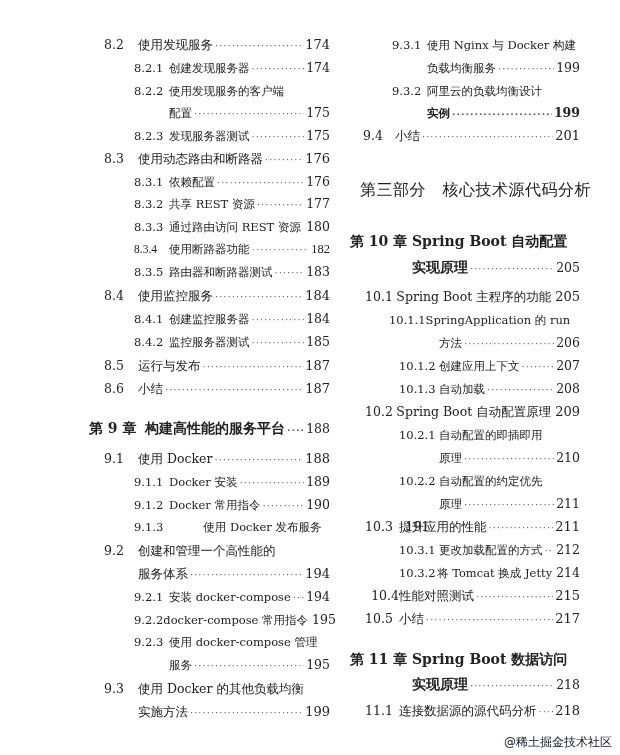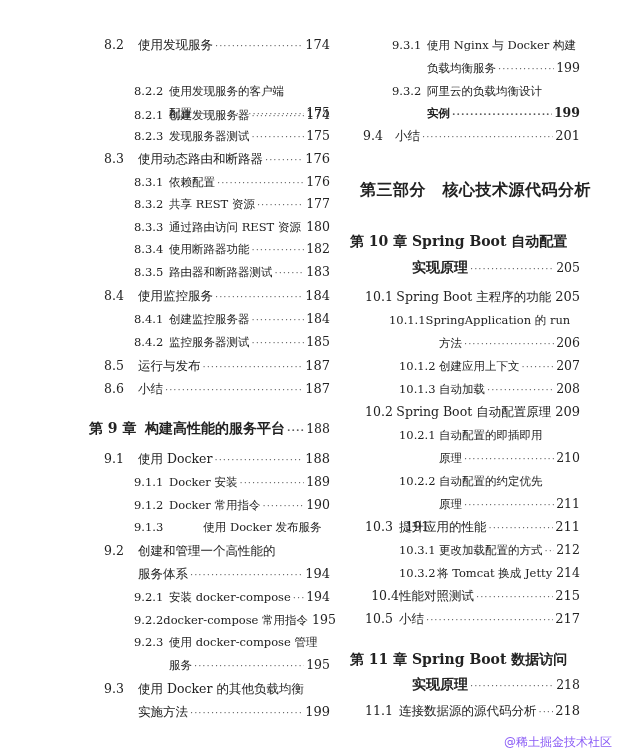--- a/index.html
+++ b/index.html
@@ -13,35 +13,35 @@
     .row { position: absolute; display: flex; align-items: baseline; font-size: 12.5px; line-height: 18px; white-space: nowrap; }
     .row .num { display: inline-block; }
     .row .title { display: inline-block; }
     .row .dots { flex: 1; overflow: hidden; color: #555; letter-spacing: 1px; margin: 0 2px; font-size: 10px; }
     .row .dots::before { content: "································································································"; }
     .row .page { display: inline-block; font-size: 13px; }
     .sub { font-size: 11.5px; }
     .sub .page { font-size: 12.5px; }
     .chap { font-weight: bold; font-size: 14px; }
     .chap .page { font-weight: normal; font-size: 12.5px; }
-    .part { position: absolute; font-size: 16px; font-weight: bold; font-family: "DejaVu Sans", "Liberation Sans", sans-serif; letter-spacing: 0.5px; }
-    .watermark { position: absolute; right: 8px; bottom: 4px; font-size: 12px; color: #8b5cf6; font-family: "DejaVu Sans", "Liberation Sans", sans-serif; }
+    .part { position: absolute; font-size: 16px; font-weight: normal; font-family: "DejaVu Sans", "Liberation Sans", sans-serif; letter-spacing: 0.5px; }
+    .watermark { position: absolute; right: 8px; bottom: 4px; font-size: 12px; color: #0f172a; font-family: "DejaVu Sans", "Liberation Sans", sans-serif; }
   </style>
 </head>
 <body>
 
 <div class="col col-left">
 
   <div class="row" style="top:36px;left:104px;width:226px;">
     <span class="num" style="width:34px">8.2</span>
     <span class="title">使用发现服务</span>
     <span class="dots"></span>
     <span class="page">174</span>
   </div>
-  <div class="row sub" style="top:59px;left:134px;width:196px;margin-top:47px;">
+  <div class="row sub" style="top:59px;left:134px;width:196px;">
     <span class="num" style="width:35px">8.2.1</span>
     <span class="title">创建发现服务器</span>
     <span class="dots"></span>
     <span class="page">174</span>
   </div>
   <div class="row sub" style="top:82px;left:134px;width:196px;">
     <span class="num" style="width:35px">8.2.2</span>
     <span class="title">使用发现服务的客户端</span>
   </div>
   <div class="row sub" style="top:104px;left:169px;width:161px;">
@@ -73,21 +73,21 @@
     <span class="title">共享 REST 资源</span>
     <span class="dots"></span>
     <span class="page">177</span>
   </div>
   <div class="row sub" style="top:218px;left:134px;width:196px;">
     <span class="num" style="width:35px">8.3.3</span>
     <span class="title">通过路由访问 REST 资源</span>
     <span class="dots"></span>
     <span class="page">180</span>
   </div>
-  <div class="row sub" style="top:240px;left:134px;width:196px;">
+  <div class="row sub" style="top:240px;left:134px;width:196px;font-family:Liberation Serif, serif;">
     <span class="num" style="width:35px">8.3.4</span>
     <span class="title">使用断路器功能</span>
     <span class="dots"></span>
     <span class="page">182</span>
   </div>
   <div class="row sub" style="top:263px;left:134px;width:196px;">
     <span class="num" style="width:35px">8.3.5</span>
     <span class="title">路由器和断路器测试</span>
     <span class="dots"></span>
     <span class="page">183</span>

